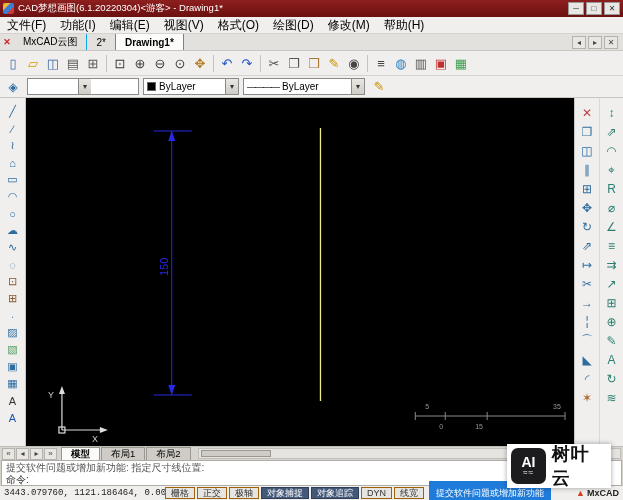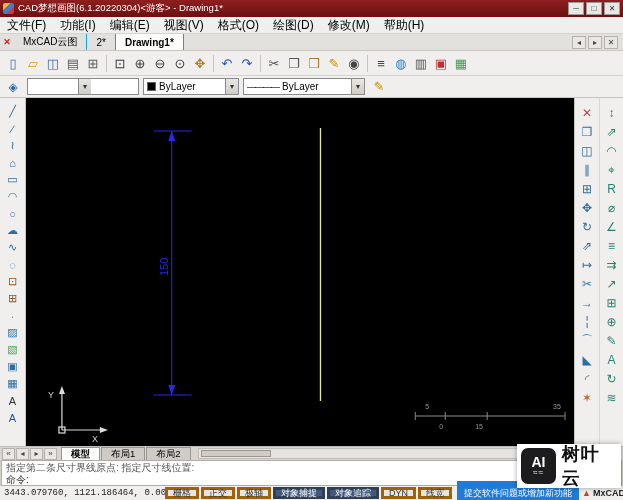--- a/index.html
+++ b/index.html
@@ -73,29 +73,29 @@
 
   
   .command { height:26px; background:#fff; border:1px solid #b0ada8; margin:0 1px; padding:1px 4px;
     font-size:10px; line-height:12px; color:#333; overflow:hidden; }
   .cmd-line1 { color:#555; }
 
   
   .statusbar { height:14px; background:#f0efee; display:flex; align-items:center; font-size:9px; padding:0 4px; gap:3px; }
   .coords { font-family:"Liberation Mono", monospace; font-size:9px; color:#222; width:158px; white-space:nowrap; }
   .status-toggle { padding:0 5px; height:12px; display:flex; align-items:center; background:#e7e5e1;
-    border:3px solid #a16207; color:#333; white-space:nowrap; }
+    border:1px solid #a16207; color:#333; white-space:nowrap; }
   .status-toggle.active { background:#44597a; border-color:#2e3f58; color:#fff; }
   .feedback-btn { background:#1f7bd9; color:#fff; height:24px; display:flex; align-items:center;
     padding:0 7px; margin-left:2px; white-space:nowrap; }
   .brand { display:flex; align-items:center; margin-left:auto; gap:2px; font-weight:bold; color:#222; font-size:9px; }
   .brand-tri { color:#d04020; font-size:9px; }
 
   
-  .watermark { position:absolute; right:2px; bottom:12px; width:104px; height:44px; background:#fff;
+  .watermark { position:absolute; right:12px; bottom:12px; width:104px; height:44px; background:#fff;
     display:flex; align-items:center; gap:6px; padding:4px; box-shadow:0 0 5px rgba(0,0,0,.35); }
   .wm-logo { width:36px; height:36px; background:#1c1c1e; border-radius:7px; color:#fff;
     display:flex; flex-direction:column; align-items:center; justify-content:center; line-height:1; }
   .wm-ai { font-weight:bold; font-size:14px; }
   .wm-wave { font-size:8px; letter-spacing:1px; color:#e8e8e8; }
   .wm-brand { font-size:18px; font-weight:bold; color:#101010; letter-spacing:1px; }
 </style>
 </head>
 <body>
 
@@ -293,21 +293,21 @@
       <div class="ltab active">模型</div>
       <div class="ltab">布局1</div>
       <div class="ltab">布局2</div>
     </div>
   <div class="hscroll">
     <div class="hthumb"></div>
   </div>
 </div>
 
 <div class="command">
-  <div class="cmd-line1">指定第二条尺寸界线原点:  指定尺寸线位置:</div>
+  <div class="cmd-line1">提交软件问题或增加新功能:  指定尺寸线位置:</div>
   <div class="cmd-line2">命令:</div>
 </div>
 
 <div class="statusbar">
   <span class="coords">3443.079760, 1121.186464, 0.000000</span>
   <div style="display:flex;gap:2px">
       <div class="status-toggle">栅格</div>
       <div class="status-toggle">正交</div>
       <div class="status-toggle">极轴</div>
       <div class="status-toggle active">对象捕捉</div>

